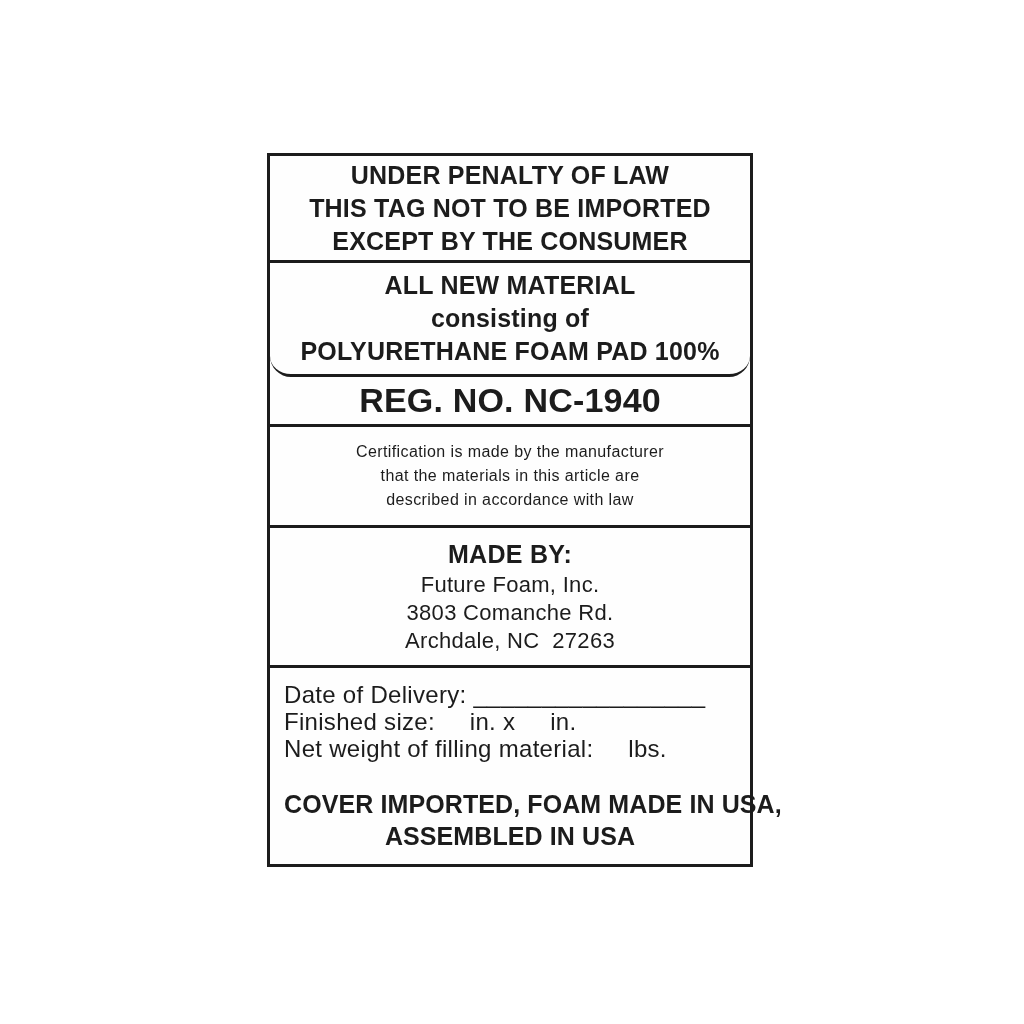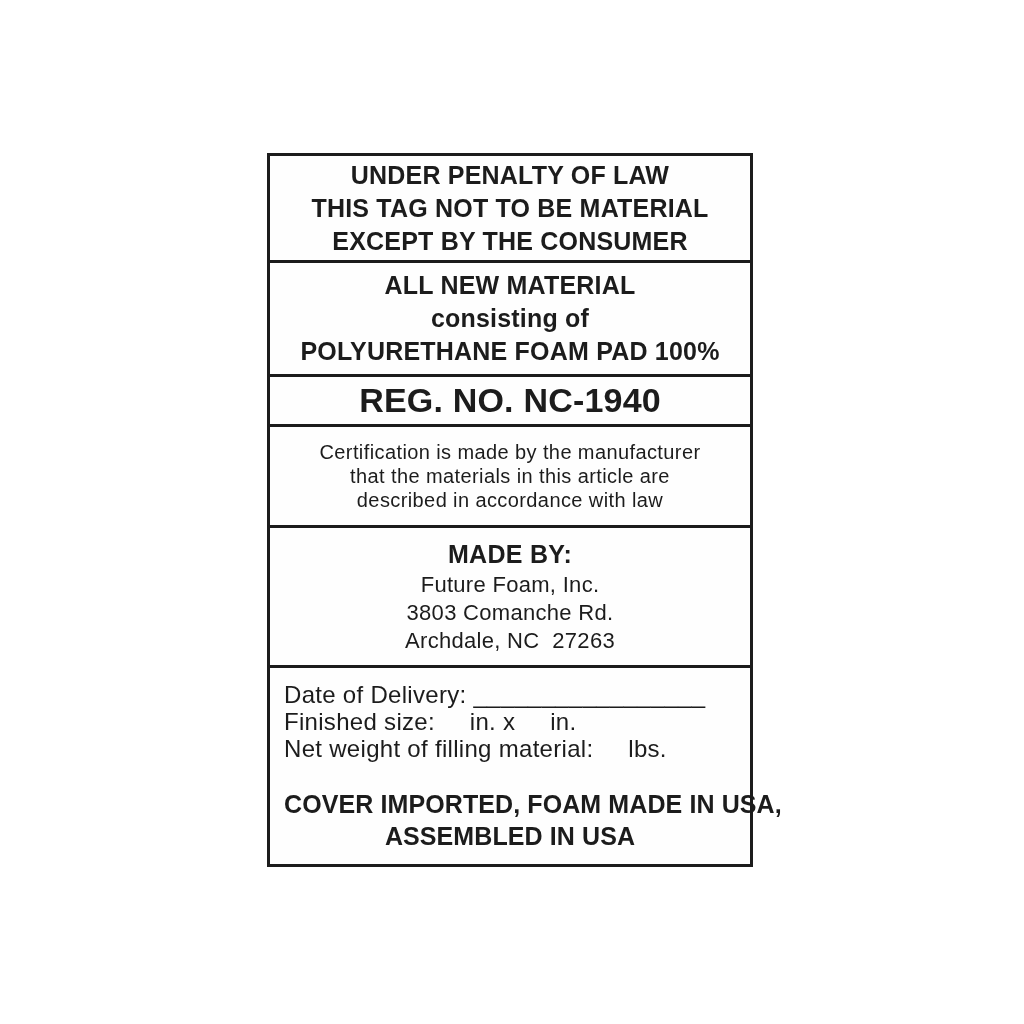--- a/index.html
+++ b/index.html
@@ -26,21 +26,21 @@
     border-bottom: 3px solid #1c1c1c;
     display: flex;
     flex-direction: column;
     justify-content: center;
     align-items: center;
     text-align: center;
   }
   .sec:last-child { border-bottom: none; }
 
   .sec1 { height: 107px; }
-  .sec2 { height: 114px; }
+  .sec2 { height: 114px; border-radius: 21px; }
   .sec3 { height: 50px; }
   .sec4 { height: 101px; }
   .sec5 { height: 140px; }
   .sec6 {
     height: 196px;
     align-items: stretch;
     justify-content: flex-start;
     text-align: left;
     padding: 13px 14px 10px 14px;
   }
@@ -49,21 +49,21 @@
     font-weight: bold;
     font-size: 25px;
     line-height: 33px;
     white-space: nowrap;
     letter-spacing: 0.2px;
   }
 
   .reg-line { font-weight: bold; font-size: 34px; white-space: nowrap; letter-spacing: 0.2px; }
 
   .cert-line {
-    font-size: 20px;
+    font-size: 16px;
     line-height: 24px;
     letter-spacing: 0.4px;
     white-space: pre-wrap;
   }
 
   .madeby-heading {
     font-weight: bold;
     font-size: 25px;
     line-height: 30px;
     letter-spacing: 0.3px;
@@ -95,21 +95,21 @@
   }
 </style>
 </head>
 <body>
 
 <div class="canvas">
   <div class="law-label">
 
     <section class="sec sec1">
       <div class="bold-line">UNDER PENALTY OF LAW</div>
-      <div class="bold-line">THIS TAG NOT TO BE MATERIAL</div>
+      <div class="bold-line">THIS TAG NOT TO BE IMPORTED</div>
       <div class="bold-line">EXCEPT BY THE CONSUMER</div>
     </section>
 
     <section class="sec sec2">
       <div class="bold-line">ALL NEW MATERIAL</div>
       <div class="bold-line">consisting of</div>
       <div class="bold-line">POLYURETHANE FOAM PAD 100%</div>
     </section>
 
     <section class="sec sec3">

